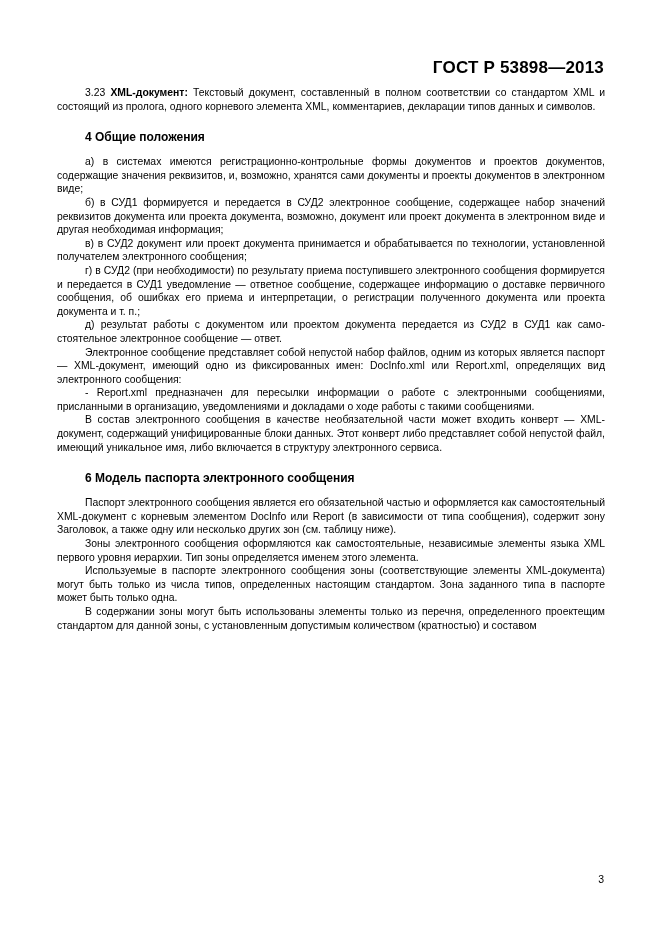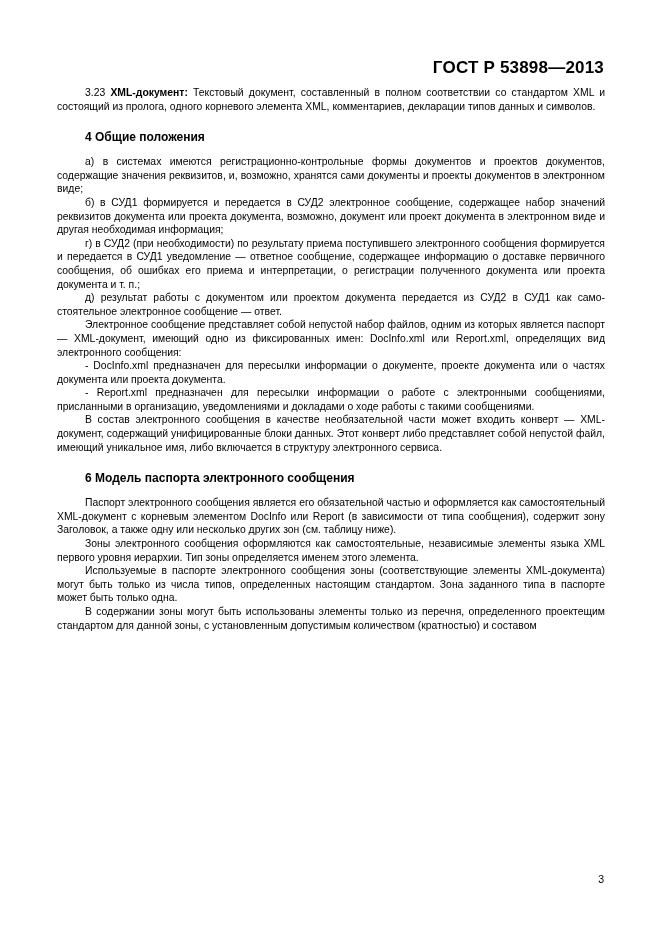--- a/index.html
+++ b/index.html
@@ -75,26 +75,26 @@
   <div class="header">ГОСТ Р 53898—2013</div>
 
   <div class="content">
 
     <p><span class="term-num">3.23</span> <span class="term-name">XML-документ:</span><span> Текстовый документ, составленный в полном соответствии со стандартом XML и состоящий из пролога, одного корневого элемента XML, комментариев, декларации типов дан­ных и символов.</span></p>
 
     <h2>4  Общие положения</h2>
 
     <p>а)  в системах имеются регистрационно-контрольные формы документов и проектов документов, содержащие значения реквизитов, и, возможно, хранятся сами документы и проекты документов в электронном виде;</p>
     <p>б)  в СУД1 формируется и передается в СУД2 электронное сообщение, содержащее набор значе­ний реквизитов документа или проекта документа, возможно, документ или проект документа в элек­тронном виде и другая необходимая информация;</p>
+    <p>в)  в СУД2 документ или проект документа принимается и обрабатывается по технологии, установ­ленной получателем электронного сообщения;</p>
     <p>г)  в СУД2 (при необходимости) по результату приема поступившего электронного сообщения фор­мируется и передается в СУД1 уведомление — ответное сообщение, содержащее информацию о до­ставке первичного сообщения, об ошибках его приема и интерпретации, о регистрации полученного документа или проекта документа и т. п.;</p>
     <p>д)  результат работы с документом или проектом документа передается из СУД2 в СУД1 как само­стоятельное электронное сообщение — ответ.</p>
 
 
     <p>Электронное сообщение представляет собой непустой набор файлов, одним из которых является паспорт — XML-документ, имеющий одно из фиксированных имен: DocInfo.xml или Report.xml, опреде­лящих вид электронного сообщения:</p>
-    <p>- DocInfo.xml предназначен для пересылки информации о документе, проекте документа или о частях документа или проекта документа.</p>
     <p>- Report.xml предназначен для пересылки информации о работе с электронными сообщениями, присланными в организацию, уведомлениями и докладами о ходе работы с такими сообщениями.</p>
     <p>В состав электронного сообщения в качестве необязательной части может входить конверт — XML-документ, содержащий унифицированные блоки данных. Этот конверт либо представляет собой непустой файл, имеющий уникальное имя, либо включается в структуру электронного сервиса.</p>
 
     <h2>6  Модель паспорта электронного сообщения</h2>
 
     <p>Паспорт электронного сообщения является его обязательной частью и оформляется как самосто­ятельный XML-документ с корневым элементом DocInfo или Report (в зависимости от типа сообщения), содержит зону Заголовок, а также одну или несколько других зон (см. таблицу ниже).</p>
     <p>Зоны электронного сообщения оформляются как самостоятельные, независимые элементы язы­ка XML первого уровня иерархии. Тип зоны определяется именем этого элемента.</p>
     <p>Используемые в паспорте электронного сообщения зоны (соответствующие элементы XML-документа) могут быть только из числа типов, определенных настоящим стандартом. Зона заданного типа в паспорте может быть только одна.</p>
     <p>В содержании зоны могут быть использованы элементы только из перечня, определенного проекте­щим стандартом для данной зоны, с установленным допустимым количеством (кратностью) и составом</p>
 

